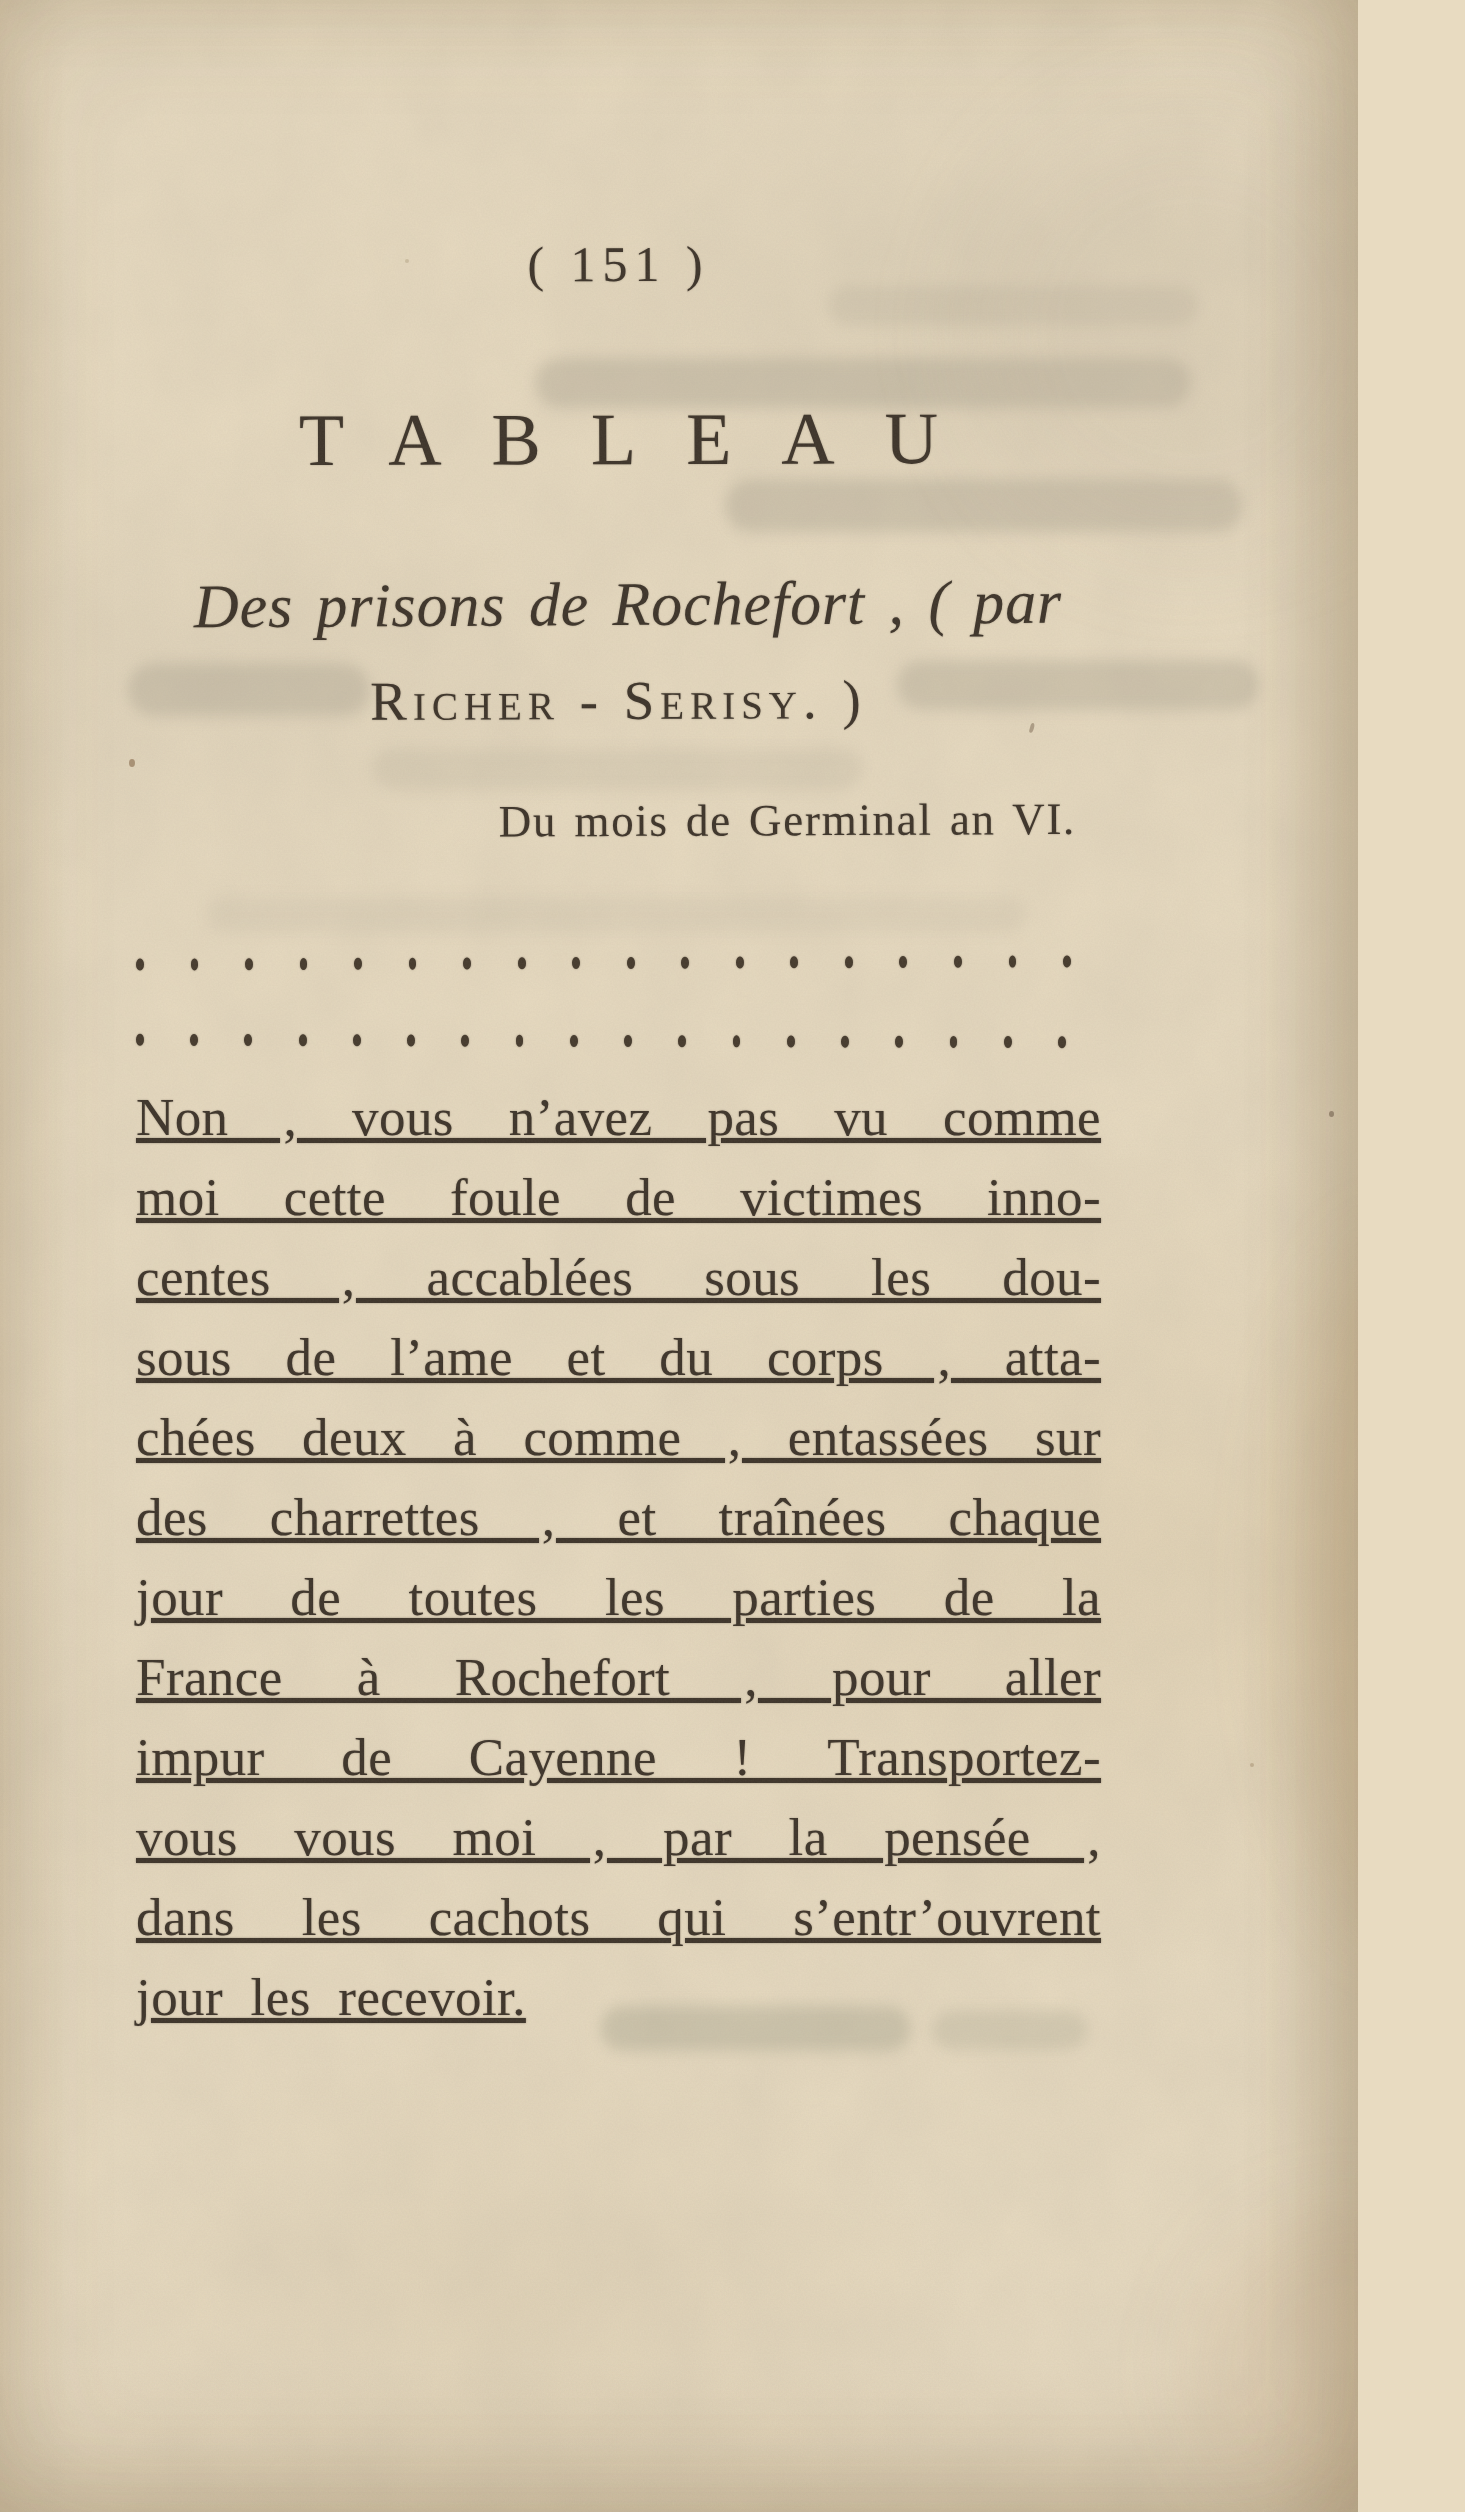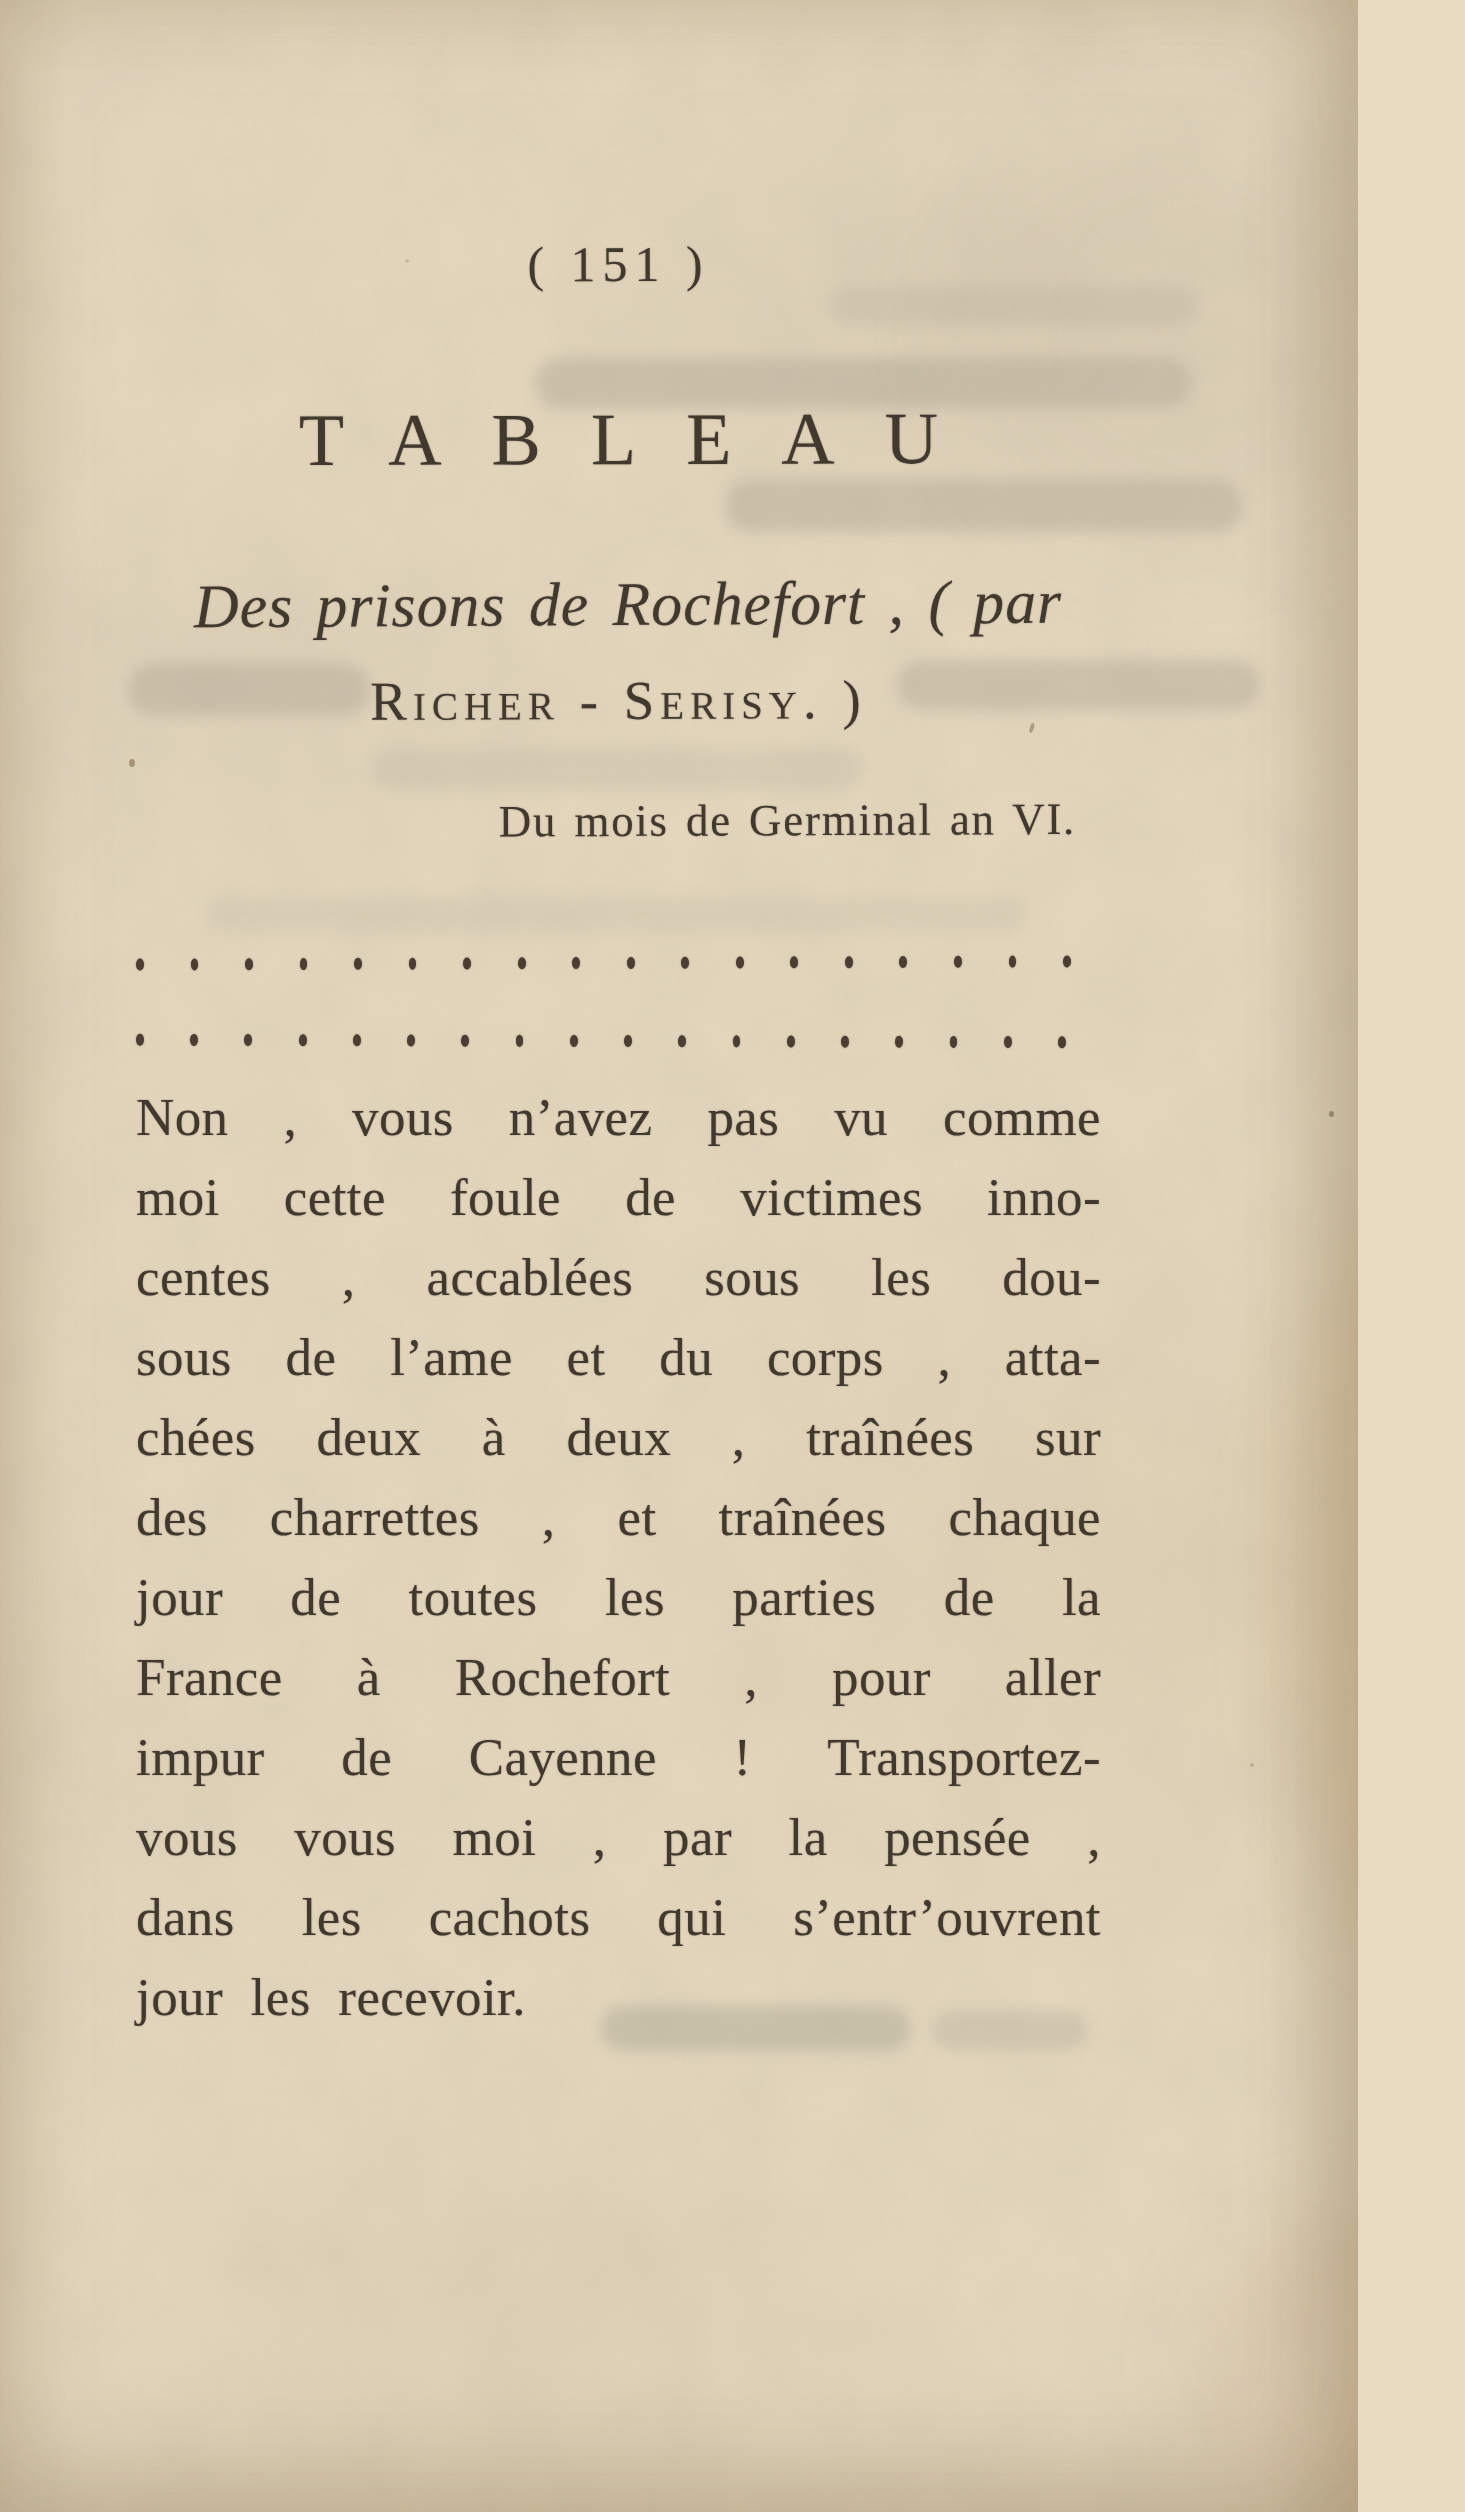--- a/index.html
+++ b/index.html
@@ -32,21 +32,21 @@
   .author{position:absolute;left:136px;top:669px;width:965px;text-align:center;
     font-variant:small-caps;font-size:55px;letter-spacing:6px;transform:rotate(-.2deg);}
   .dateline{position:absolute;left:136px;top:795px;width:940px;text-align:right;
     font-size:45px;letter-spacing:1.7px;word-spacing:4.3px;transform:rotate(-.25deg);}
   
   .dots-row{position:absolute;left:136px;display:flex;justify-content:space-between;align-items:center;}
   .dots-1{top:954px;width:935px;height:17px;transform:rotate(-.2deg);}
   .dots-2{top:1032px;width:930px;height:17px;transform:rotate(.15deg);}
   .dot{width:7.8px;height:12px;border-radius:50%;background:#453a2d;box-shadow:0 0 1.7px rgba(69,58,45,.6);}
   
-  .para{position:absolute;left:136px;top:1077px;width:965px;font-size:53px;}
+  .para{position:absolute;left:136px;top:1077px;width:965px;font-size:53px;text-decoration:underline;}
   .para-line{height:80px;line-height:80px;white-space:nowrap;letter-spacing:0.4px;word-spacing:5.2px;
     text-align:justify;text-align-last:justify;}
   .para-line.last{text-align-last:left;word-spacing:14px;}
   
   .smudge{position:absolute;background:rgba(152,147,129,.30);border-radius:26px;filter:blur(7px);pointer-events:none;}
   .sm1{left:535px;top:358px;width:656px;height:50px;}
   .sm2{left:725px;top:479px;width:518px;height:53px;}
   .sm3{left:828px;top:285px;width:371px;height:41px;opacity:.55;}
   .sm4{left:128px;top:663px;width:242px;height:53px;}
   .sm5{left:897px;top:660px;width:362px;height:50px;}
@@ -146,21 +146,21 @@
       <span class="dot"></span>
       <span class="dot"></span>
       <span class="dot"></span>
     </div>
 
   <div class="para">
     <div class="para-line ink">Non , vous n’avez pas vu comme</div>
     <div class="para-line ink">moi cette foule de victimes inno-</div>
     <div class="para-line ink">centes , accablées sous les dou-</div>
     <div class="para-line ink">sous de l’ame et du corps , atta-</div>
-    <div class="para-line ink">chées deux à deux , traînées sur</div>
+    <div class="para-line ink">chées deux à comme , entassées sur</div>
     <div class="para-line ink">des charrettes , et traînées chaque</div>
     <div class="para-line ink">jour de toutes les parties de la</div>
     <div class="para-line ink">France à Rochefort , pour aller</div>
     <div class="para-line ink">impur de Cayenne ! Transportez-</div>
     <div class="para-line ink">vous vous moi , par la pensée ,</div>
     <div class="para-line ink">dans les cachots qui s’entr’ouvrent</div>
     <div class="para-line last ink">jour les recevoir.</div>
   </div>
 
   <svg class="tex tex-grain" width="1466" height="2512" xmlns="http://www.w3.org/2000/svg" viewBox="0 0 1699 2912">

